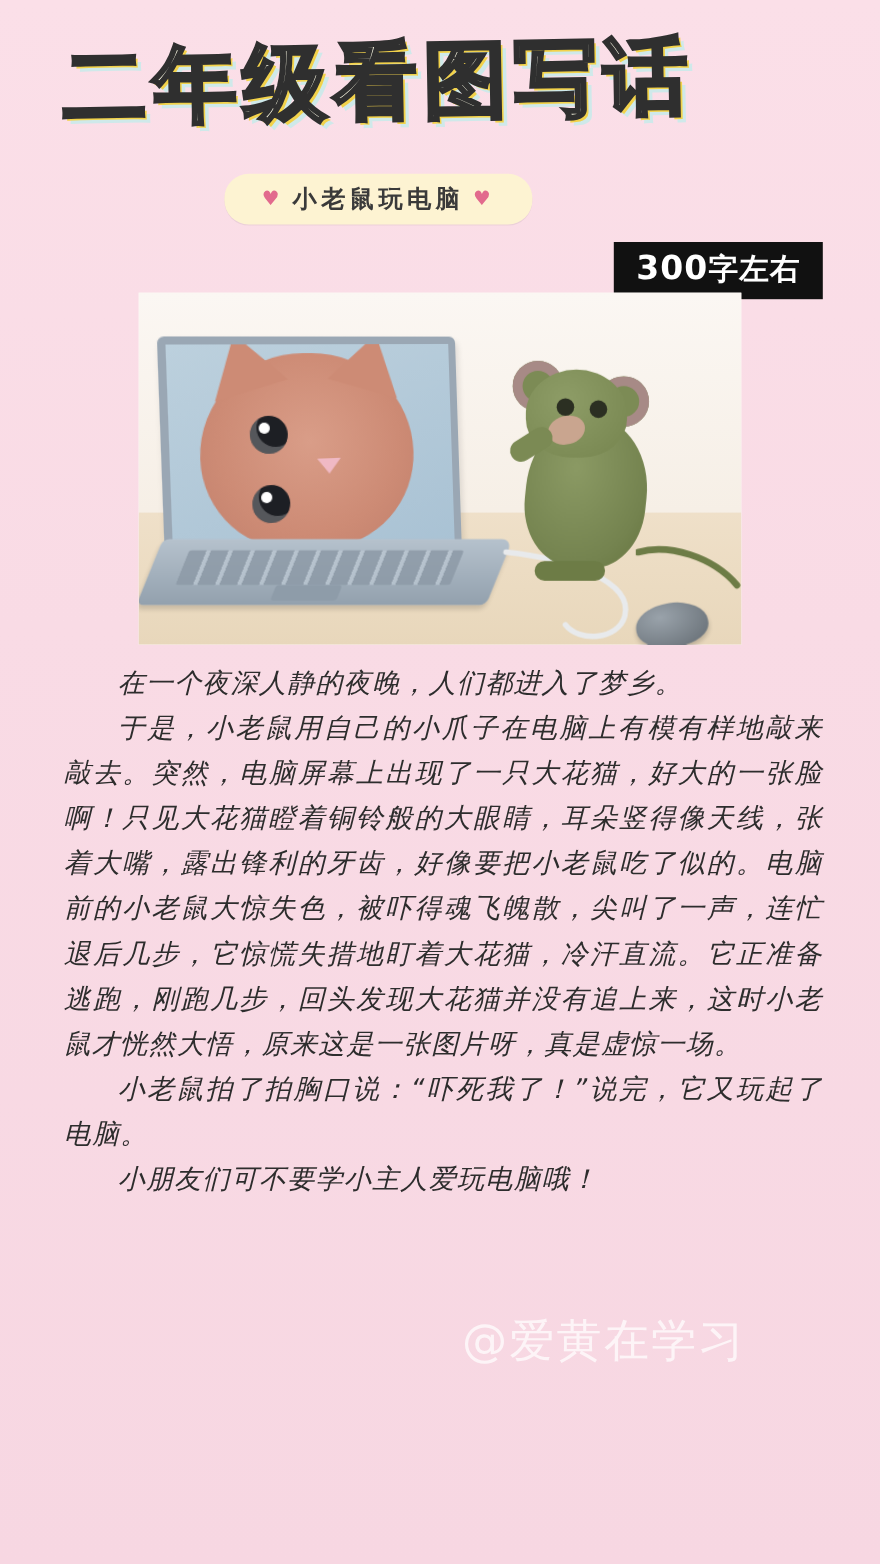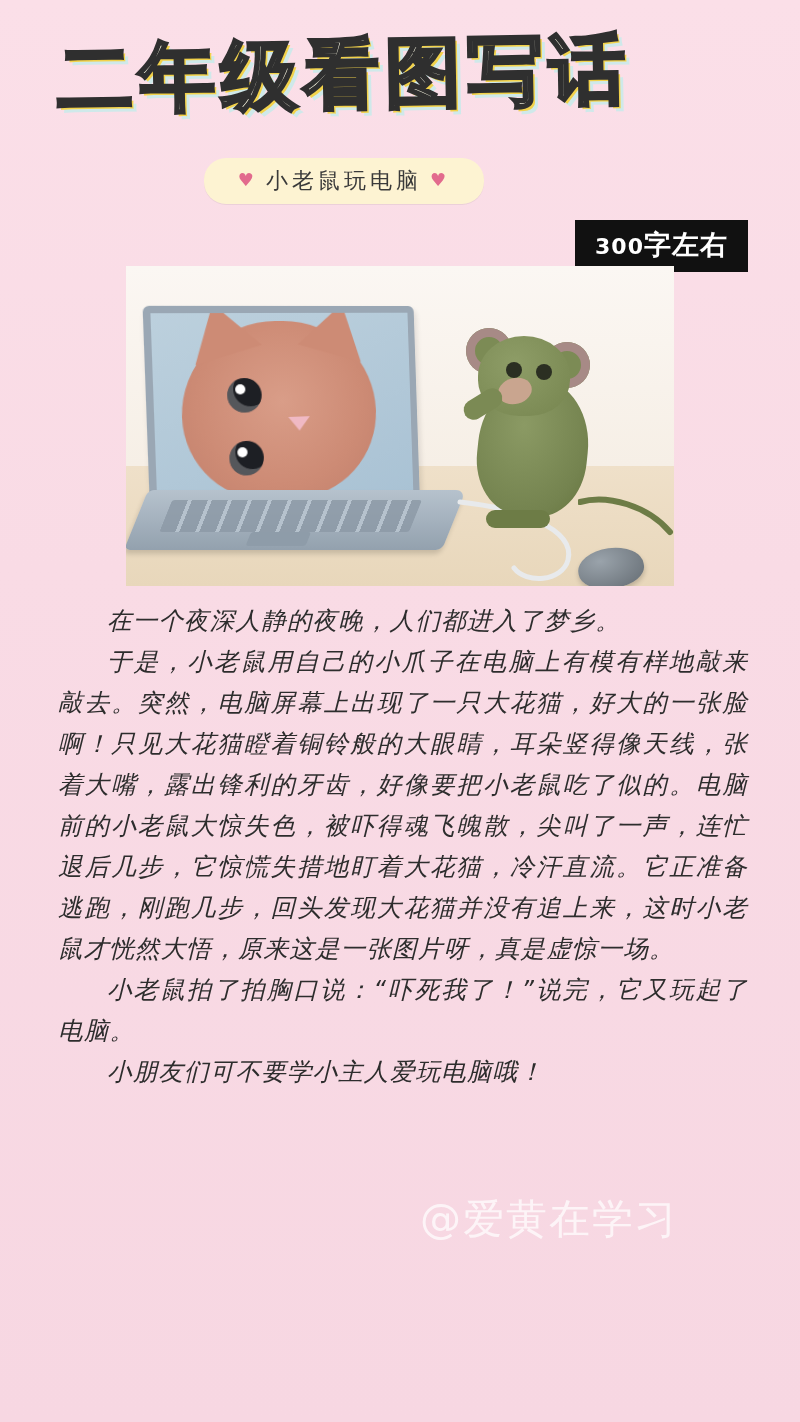--- a/index.html
+++ b/index.html
@@ -45,20 +45,21 @@
     transform: rotate(-1deg);
   }
 
   
   .subtitle-wrap {
     position: absolute;
     top: 158px;
     left: 0;
     width: 688px;
     text-align: center;
+    font-weight: bold;
   }
   .subtitle {
     display: inline-block;
     background: #fdf3d2;
     border-radius: 22px;
     padding: 8px 26px;
     font-size: 22px;
     letter-spacing: 4px;
     color: #3a3a3a;
     font-family: "DejaVu Sans", "Liberation Sans", sans-serif;
@@ -78,21 +79,21 @@
     top: 220px;
     right: 52px;
     background: #111111;
     color: #ffffff;
     padding: 7px 20px 9px 20px;
     font-size: 27px;
     letter-spacing: 1px;
     font-family: "DejaVu Sans", "Liberation Sans", sans-serif;
     font-weight: bold;
   }
-  .badge .num { font-size: 22px; margin-top: 40px; }
+  .badge .num { font-size: 30px; margin-top: 40px; }
 
   
   .illustration {
     position: absolute;
     top: 266px;
     left: 126px;
     width: 548px;
     height: 320px;
     background: #fdf8f4;
     overflow: hidden;

